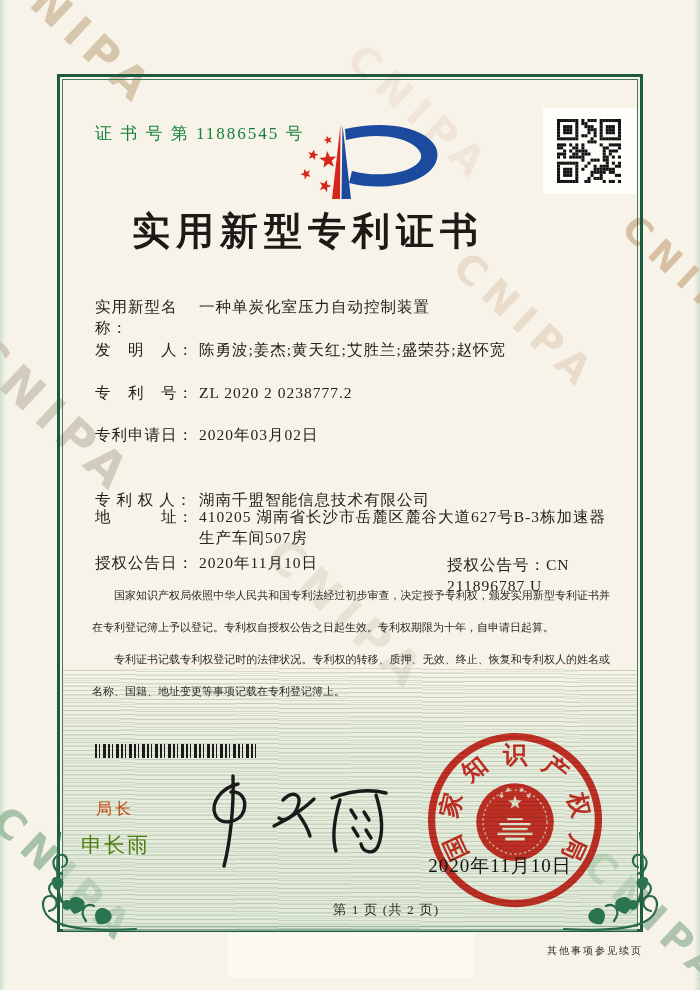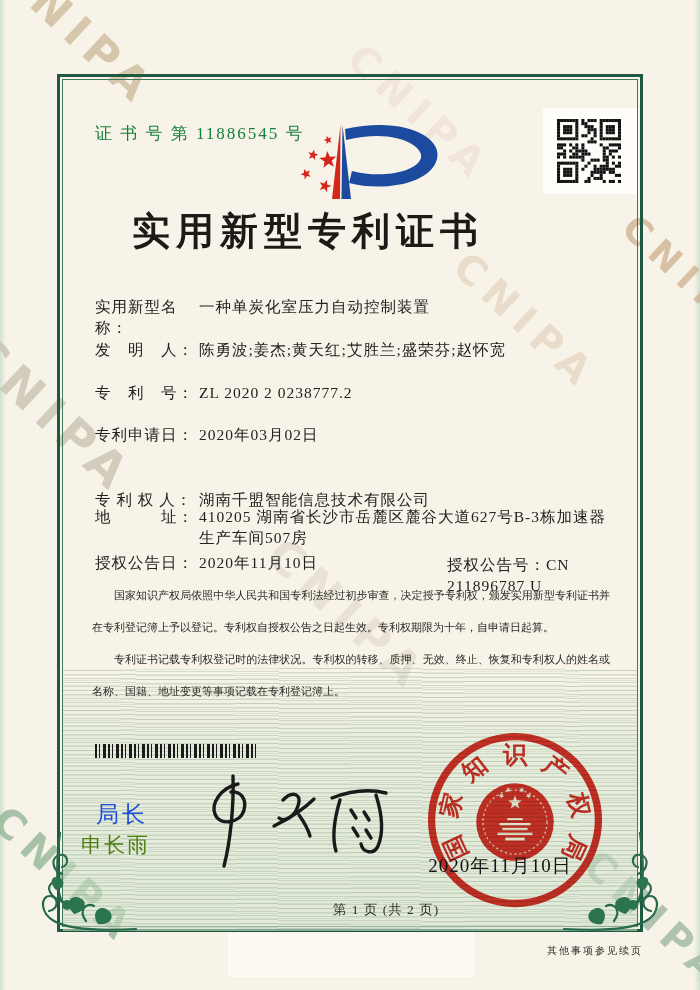--- a/index.html
+++ b/index.html
@@ -48,22 +48,22 @@
   .fvalue{display:inline-block; width:412px; vertical-align:top;}
   .grant-pair2{position:absolute; left:352px; top:2px;}
 
   .body-text{position:absolute; left:92px; top:579px; width:518px; z-index:3;
       font-size:11px; line-height:32px; text-align:justify; color:#2b2823;}
   .body-text p{margin:0; text-indent:2em;}
 
   .barcode{position:absolute; left:95px; top:744px; width:163px; height:14px; z-index:3;
       background:repeating-linear-gradient(90deg,#1b1b1b 0 2px,rgba(0,0,0,0) 2px 4px,#1b1b1b 4px 5px,rgba(0,0,0,0) 5px 8px,#1b1b1b 8px 11px,rgba(0,0,0,0) 11px 13px);}
 
-  .signer-title{position:absolute; left:96px; top:799px; z-index:3; font-size:23px; letter-spacing:3px;
-      font-family:"Liberation Sans","DejaVu Sans",sans-serif; color:#1d4ed8;}
+  .signer-title{position:absolute; left:96px; top:799px; z-index:3; font-size:16px; letter-spacing:3px;
+      font-family:"Liberation Sans","DejaVu Sans",sans-serif; color:#c2410c;}
   .signer-name{position:absolute; left:81px; top:831px; z-index:3; font-size:21px; letter-spacing:2px;
       font-family:"Liberation Sans","DejaVu Sans",sans-serif; color:#4d7c0f;}
   .signature{position:absolute; left:198px; top:768px; z-index:3;}
 
   .seal{position:absolute; left:418px; top:726px; z-index:4; mix-blend-mode:multiply; opacity:.95;}
   .seal-date{position:absolute; left:405px; top:853px; width:190px; z-index:5; text-align:center;
       font-size:19px; letter-spacing:1px; color:#131313;}
 
   .footer-page{position:absolute; left:57px; top:901px; width:658px; z-index:3;
       text-align:center; font-size:13.5px; letter-spacing:1px; color:#33312c;}

